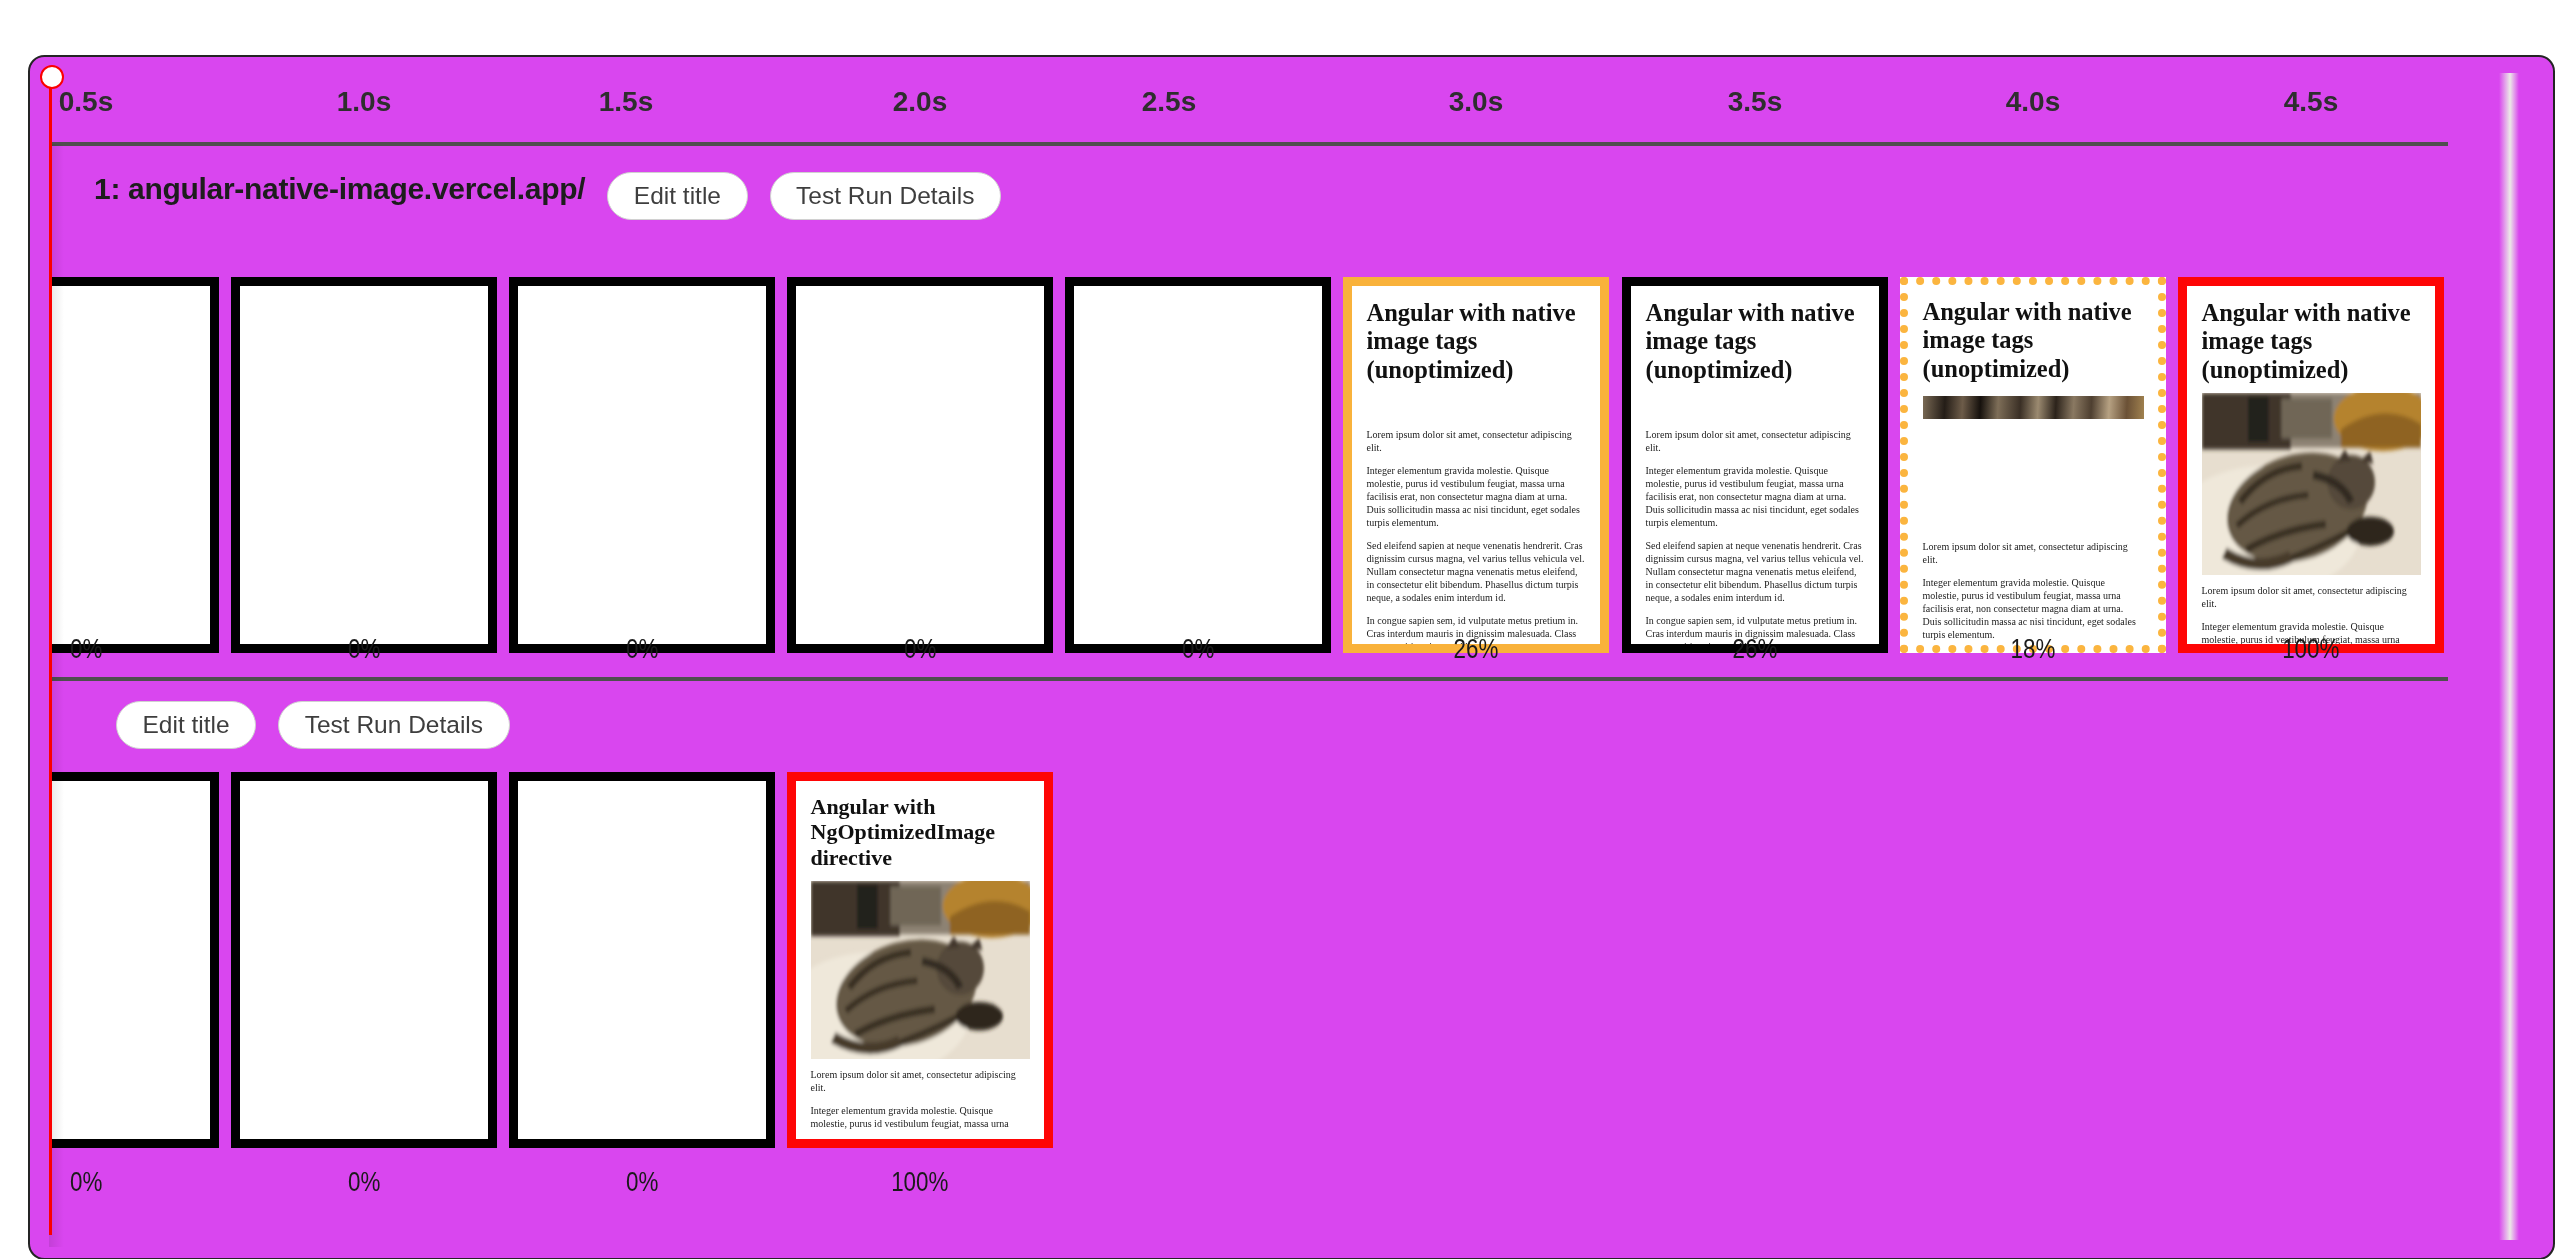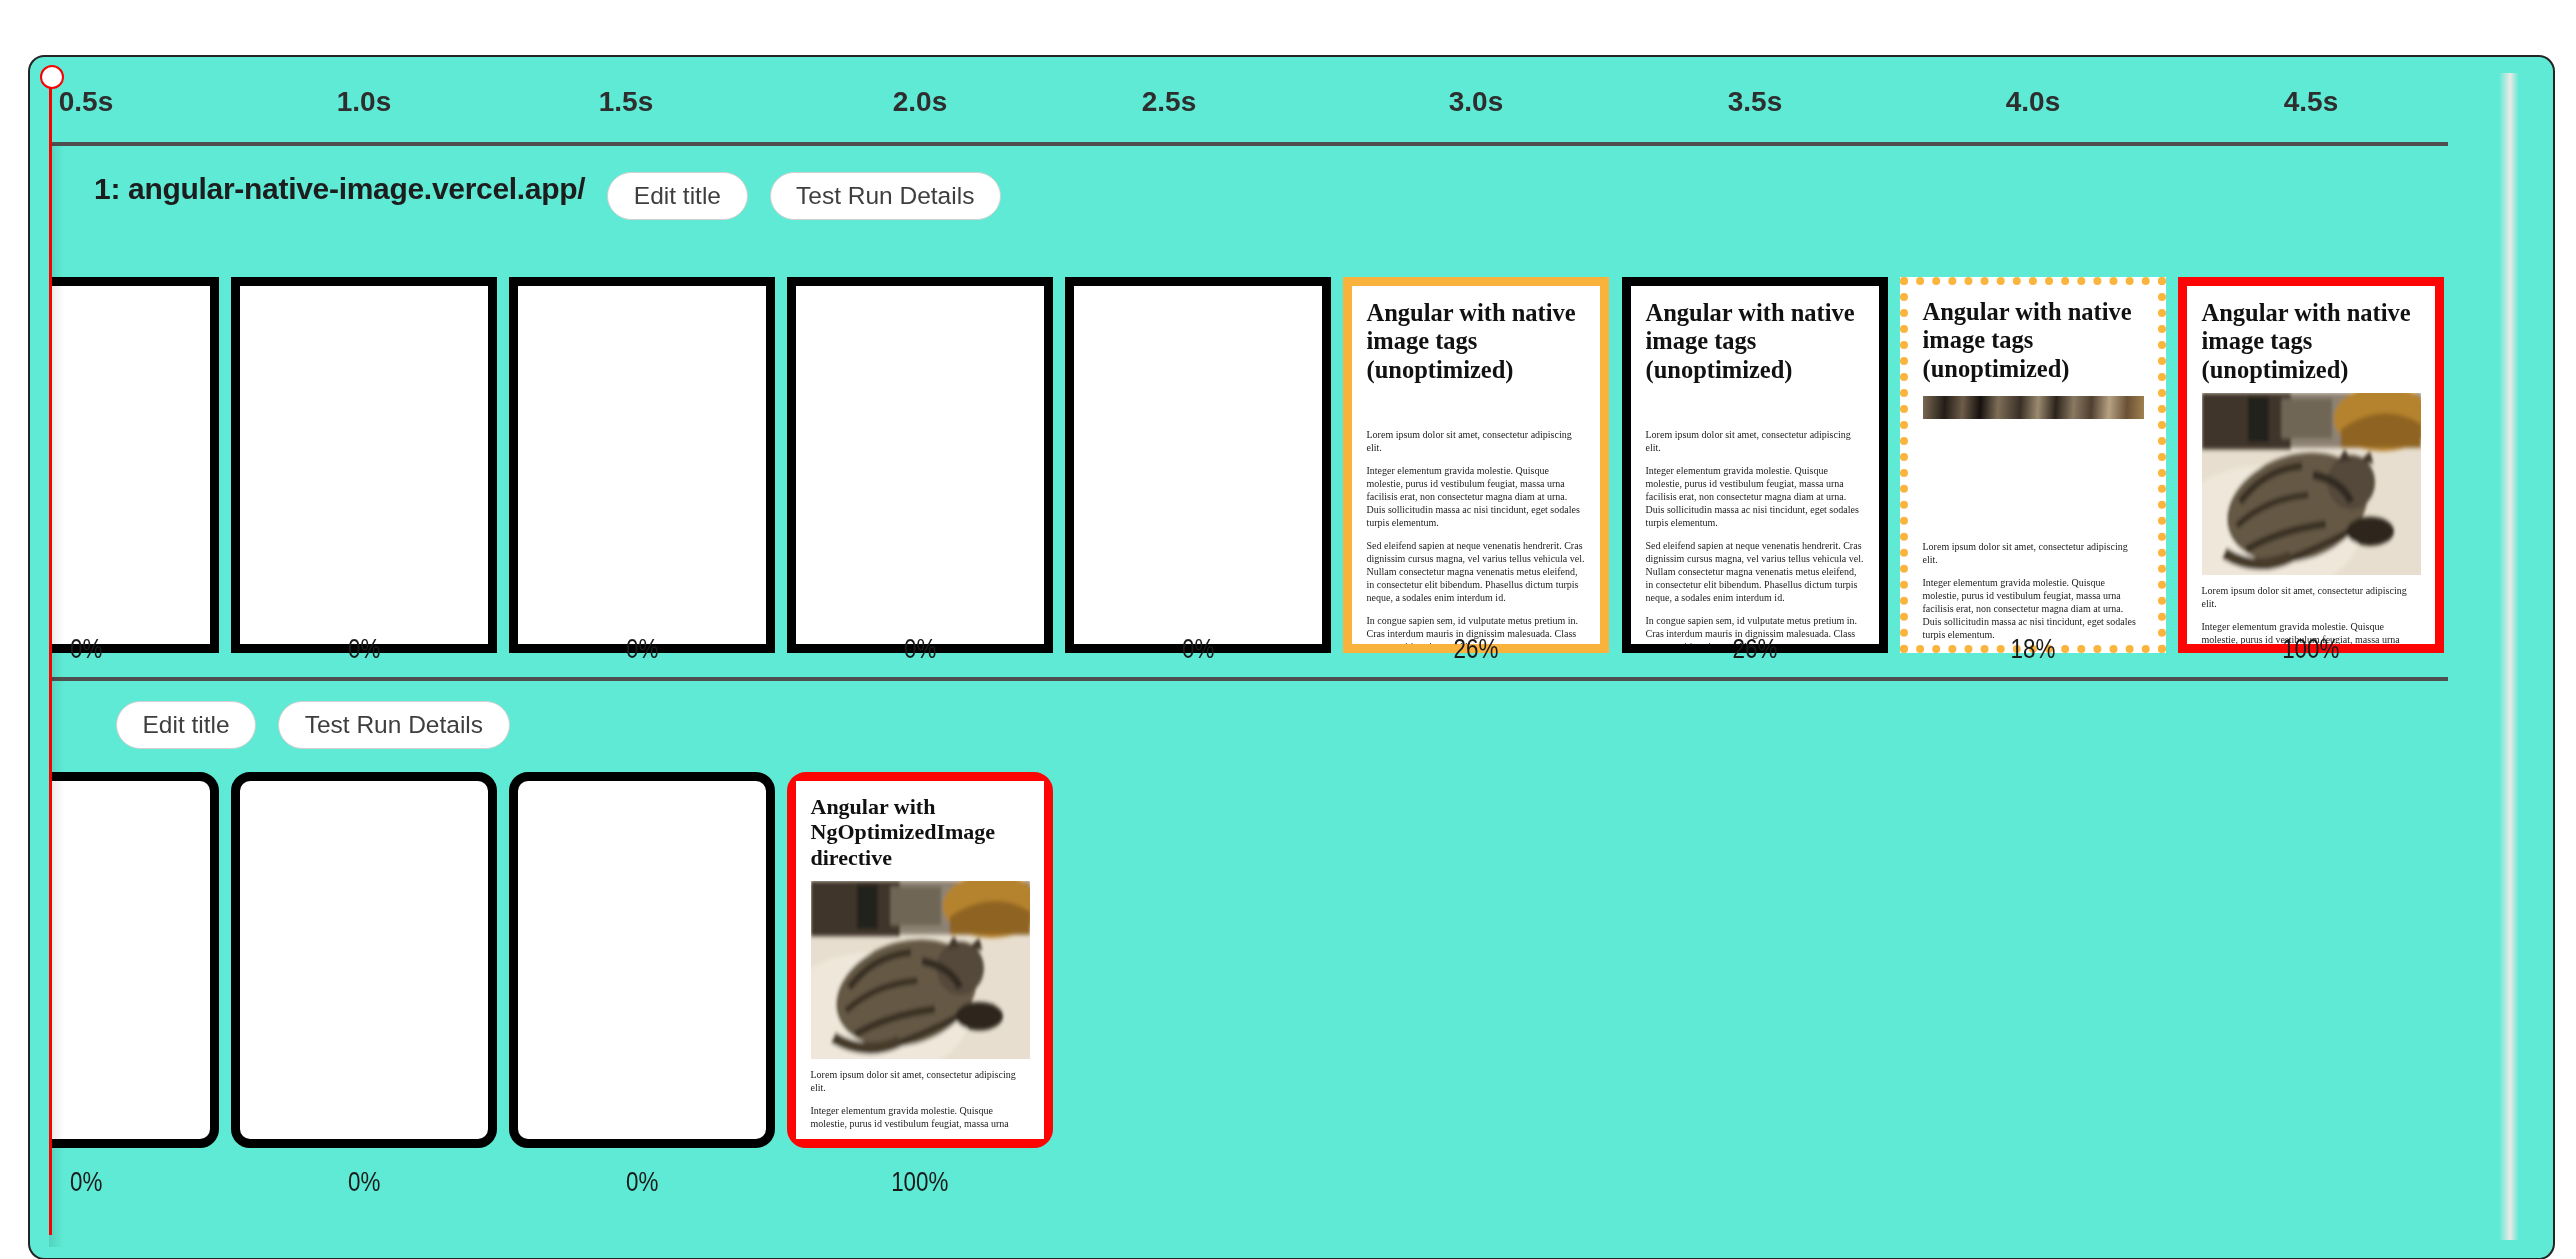--- a/index.html
+++ b/index.html
@@ -1,18 +1,18 @@
 <!DOCTYPE html>
 <html style="font-size:14.5px"><head>
 <meta charset="utf-8">
 <style>
   html,body{margin:0;padding:0;background:#fff;}
   .app{position:relative;width:2576px;height:1260px;background:#fff;overflow:hidden;
        font-family:"Liberation Sans",sans-serif;}
-  .panel{position:absolute;left:28px;top:55px;width:2523px;height:1201px;background:#5eead4;
+  .panel{position:absolute;left:28px;top:55px;width:2523px;height:1201px;background:#d946ef;
          border:2.7px solid #242424;border-radius:16.4px;overflow:hidden;}
   .strip{position:absolute;left:19px;top:0;width:2502px;height:1201px;overflow:hidden;}
 
   
   .col{position:absolute;width:266px;text-align:center;}
   .timecol{top:24.5px;height:40px;line-height:40px;}
   .time{font-size:28px;font-weight:700;color:#2e2e2e;}
   .pctcol{height:40px;line-height:40px;}
   .pct1{top:572px;} .pct2{top:1105px;}
   .pct{font-size:28px;font-weight:300;color:#1a1a1a;display:inline-block;transform:scaleX(.8);}
@@ -22,21 +22,21 @@
 
   .rowhead{position:absolute;left:45px;display:flex;align-items:flex-start;height:58px;white-space:nowrap;}
   .rh1{top:115px;} .rh2{top:644px;}
   .rowtitle{font-size:30px;font-weight:700;color:#1d1d1d;letter-spacing:-0.3px;}
   .pill{margin-left:22px;font-size:24.5px;color:#3e3e3e;background:#fff;border:1.8px solid #d0d0d0;
         border-radius:40px;padding:9px 25.5px;font-family:"Liberation Sans",sans-serif;cursor:pointer;}
 
   
   .frame{position:absolute;width:266px;height:376px;box-sizing:border-box;background:#fff;
          border:9px solid #000;}
-  .row1f{top:220px;} .row2f{top:715px;border-radius:19px;}
+  .row1f{top:220px;} .row2f{top:715px;}
   .frame.a{border-color:#F9B23B;}
   .frame.ad{border:8.2px dotted #FBB53F;}
   .frame.r{border-color:#FE0505;}
 
   
   .page{position:absolute;inset:0;background:#fff;overflow:hidden;padding:12.7px 14.5px;
         box-sizing:border-box;font-family:"Liberation Serif",serif;color:#1e1e1e;}
   .h1{font-size:24.5px;font-weight:700;line-height:1.16;color:#111;}
   .r2h .h1{font-size:22px;}
   .page p{font-size:10px;line-height:1.3;margin:0 0 10px;color:#222;}

